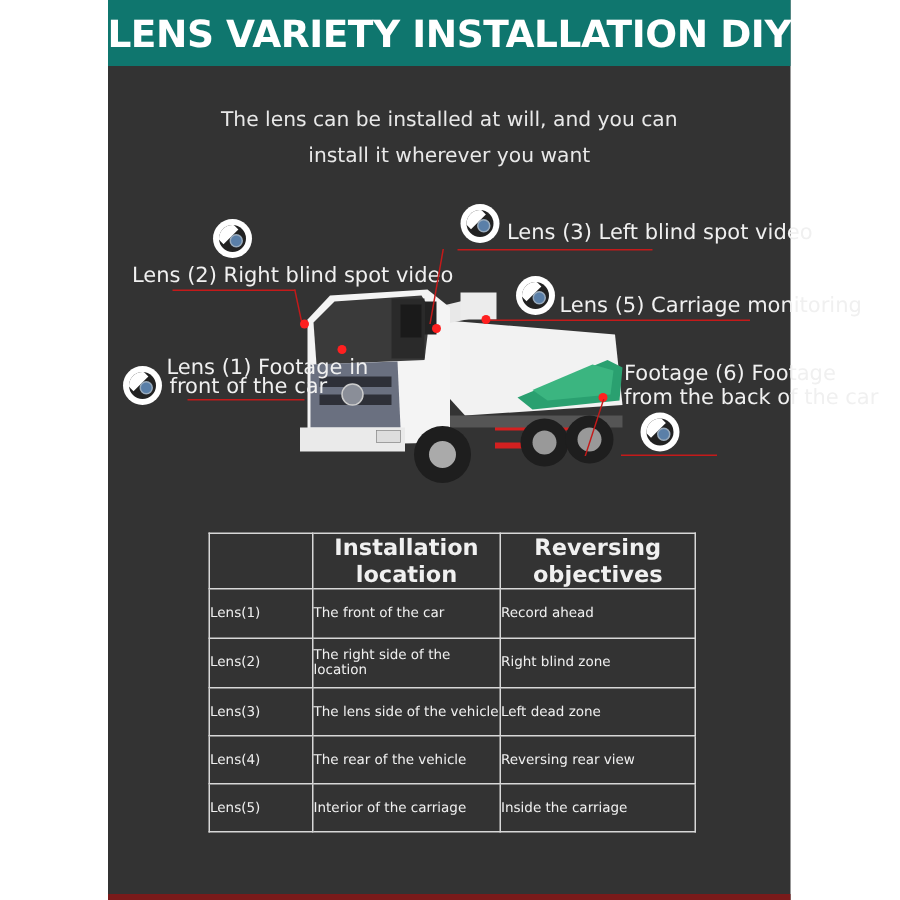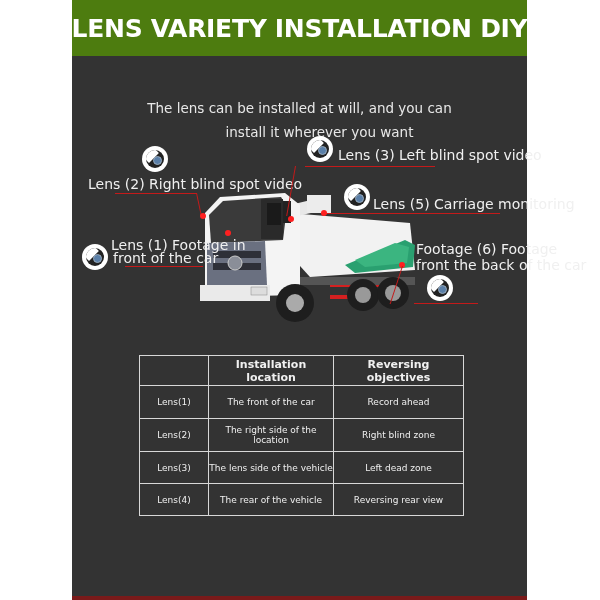--- a/index.html
+++ b/index.html
@@ -1,41 +1,41 @@
 <!DOCTYPE html>
 <html><head>
 <meta charset="utf-8">
 <style>
   html, body { margin:0; padding:0; }
   body { width:600px; height:600px; background:#ffffff; position:relative; overflow:hidden; font-family:"DejaVu Sans", sans-serif; }
   .panel { position:absolute; left:72px; top:0; width:455px; height:600px; background:#333333; }
-  .banner { position:absolute; left:0; top:0; width:455px; height:56px; background:#4d7c0f; display:flex; align-items:center; justify-content:center; }
+  .banner { position:absolute; left:0; top:0; width:455px; height:44px; background:#0f766e; display:flex; align-items:center; justify-content:center; }
   .banner-title { color:#ffffff; font-family:"DejaVu Sans", sans-serif; font-weight:bold; font-size:25px; letter-spacing:-0.3px; white-space:nowrap; }
-  .subtitle { position:absolute; left:0; width:455px; text-align:center; color:#e8e8e8; font-size:13.5px;margin-top:28px; }
+  .subtitle { position:absolute; left:0; width:455px; text-align:center; color:#e8e8e8; font-size:13.5px; }
   .sub1 { top:72px; }
-  .sub2 { top:96px;padding-left:20px; }
+  .sub2 { top:96px; }
   .bottom-line { position:absolute; left:0; top:596px; width:455px; height:4px; background:#7a1a1a; }
 
   
   .scene { position:absolute; left:0; top:0; width:600px; height:600px; }
   .label { position:absolute; color:#f0f0f0; font-size:14px; line-height:16px; white-space:nowrap; font-family:"DejaVu Sans", sans-serif; }
   .cam { position:absolute; width:26px; height:26px; border-radius:50%; background:#ffffff; display:flex; align-items:center; justify-content:center; }
   .cam-inner { width:18px; height:18px; border-radius:50%; background:#222; position:relative; overflow:hidden; }
   .cam-inner::before { content:""; position:absolute; left:-4px; top:-4px; width:14px; height:14px; background:#ffffff; transform:rotate(45deg); }
   .cam-lens { position:absolute; right:2px; bottom:3px; width:7px; height:7px; border-radius:50%; background:#5a7fa8; border:1px solid #9ab; }
   .rline { position:absolute; background:#c41a1a; }
   .dot { position:absolute; width:6px; height:6px; border-radius:50%; background:#ff2020; }
 
   
   .truck { position:absolute; left:195px; top:185px; width:225px; height:140px; }
 
   
   .spec-table { position:absolute; left:139px; top:355px; border-collapse:collapse; }
-  .spec-table td { border:1.5px solid #d8d8d8; color:#f0f0f0; text-align:center; font-size:9px; padding:0; font-family:"DejaVu Sans", sans-serif; }
-  .spec-table th { border:1.5px solid #d8d8d8; color:#f0f0f0; text-align:center; font-size:11px; font-weight:bold; padding:0; }
+  .spec-table td { border:1.5px solid #d8d8d8; color:#f0f0f0; text-align:left; font-size:9px; padding:0; font-family:"DejaVu Sans", sans-serif; }
+  .spec-table th { border:1.5px solid #d8d8d8; color:#f0f0f0; text-align:center; font-size:15px; font-weight:bold; padding:0; }
   .c1 { width:68px; } .c2 { width:124px; } .c3 { width:129px; }
 </style>
 </head>
 <body>
 
 <div class="panel">
   <div class="banner">
     <span class="banner-title">LENS VARIETY INSTALLATION DIY</span>
   </div>
   <div class="subtitle sub1">The lens can be installed at will, and you can</div>
@@ -114,21 +114,21 @@
   <div class="cam" style="left:344px;top:184px;">
       <div class="cam-inner">
         <div class="cam-lens"></div>
       </div>
     </div>
   <div class="label" style="left:373px;top:196px;">Lens (5) Carriage monitoring</div>
   <div class="rline" style="left:326px;top:213px;width:174px;height:1px;"></div>
   <div class="dot" style="left:321px;top:210px;"></div>
 
   <div class="label" style="left:416px;top:241px;">Footage (6) Footage</div>
-  <div class="label" style="left:416px;top:257px;">front the back of the car</div>
+  <div class="label" style="left:416px;top:257px;">from the back of the car</div>
   <div class="cam" style="left:427px;top:275px;">
       <div class="cam-inner">
         <div class="cam-lens"></div>
       </div>
     </div>
   <div class="dot" style="left:399px;top:262px;"></div>
   <div class="rline" style="left:402px;top:266px;width:1px;height:38px;transform:skewX(-18deg);transform-origin:top;"></div>
   <div class="rline" style="left:414px;top:303px;width:64px;height:1px;"></div>
 </div>
 
@@ -152,14 +152,19 @@
   <tr style="height:32px;">
     <td>Lens(3)</td>
     <td>The lens side of the vehicle</td>
     <td>Left dead zone</td>
   </tr>
   <tr style="height:32px;">
     <td>Lens(4)</td>
     <td>The rear of the vehicle</td>
     <td>Reversing rear view</td>
   </tr>
+  <tr style="height:32px;">
+    <td>Lens(5)</td>
+    <td>Interior of the carriage</td>
+    <td>Inside the carriage</td>
+  </tr>
 </tbody>
   </table>
 
 </body></html>

